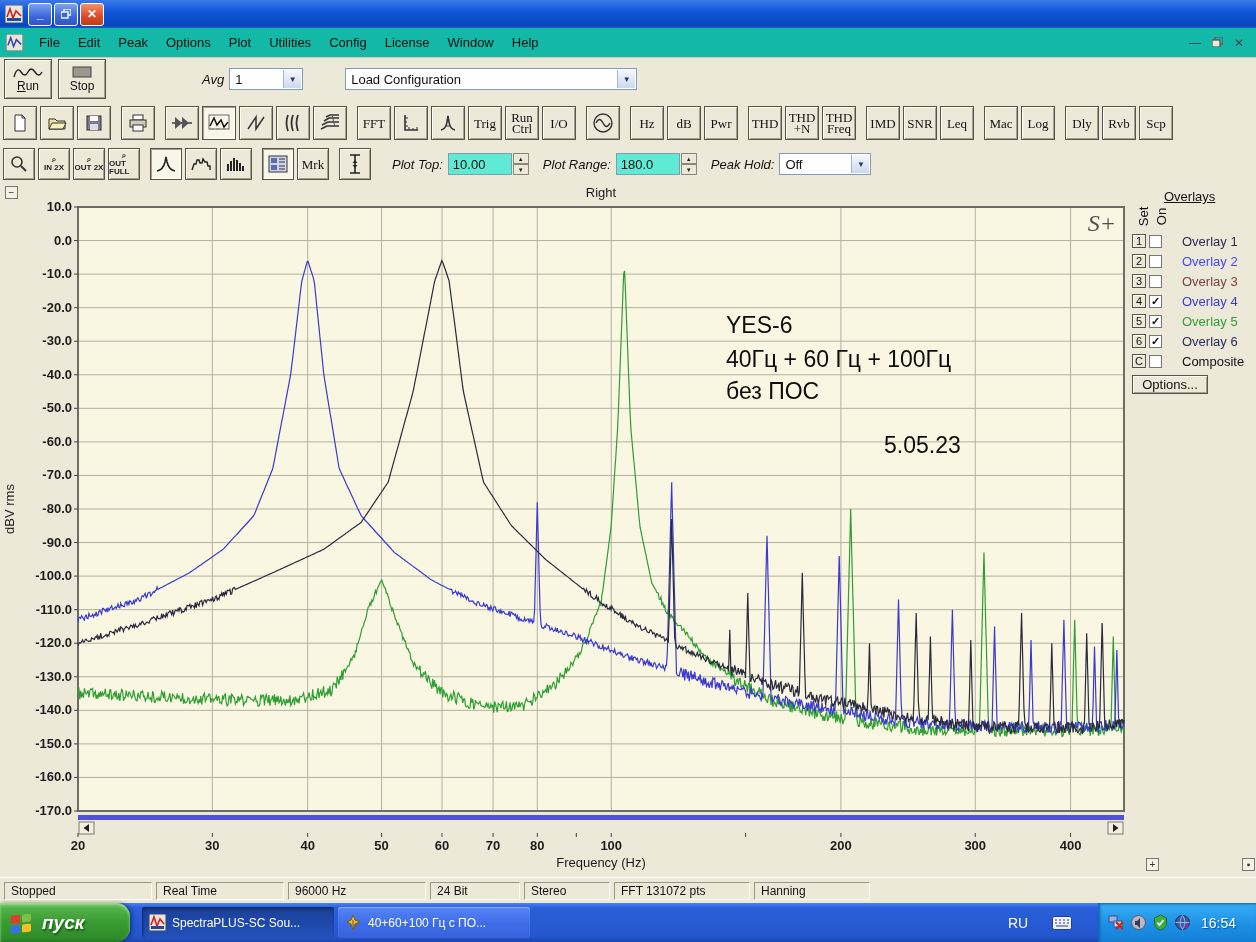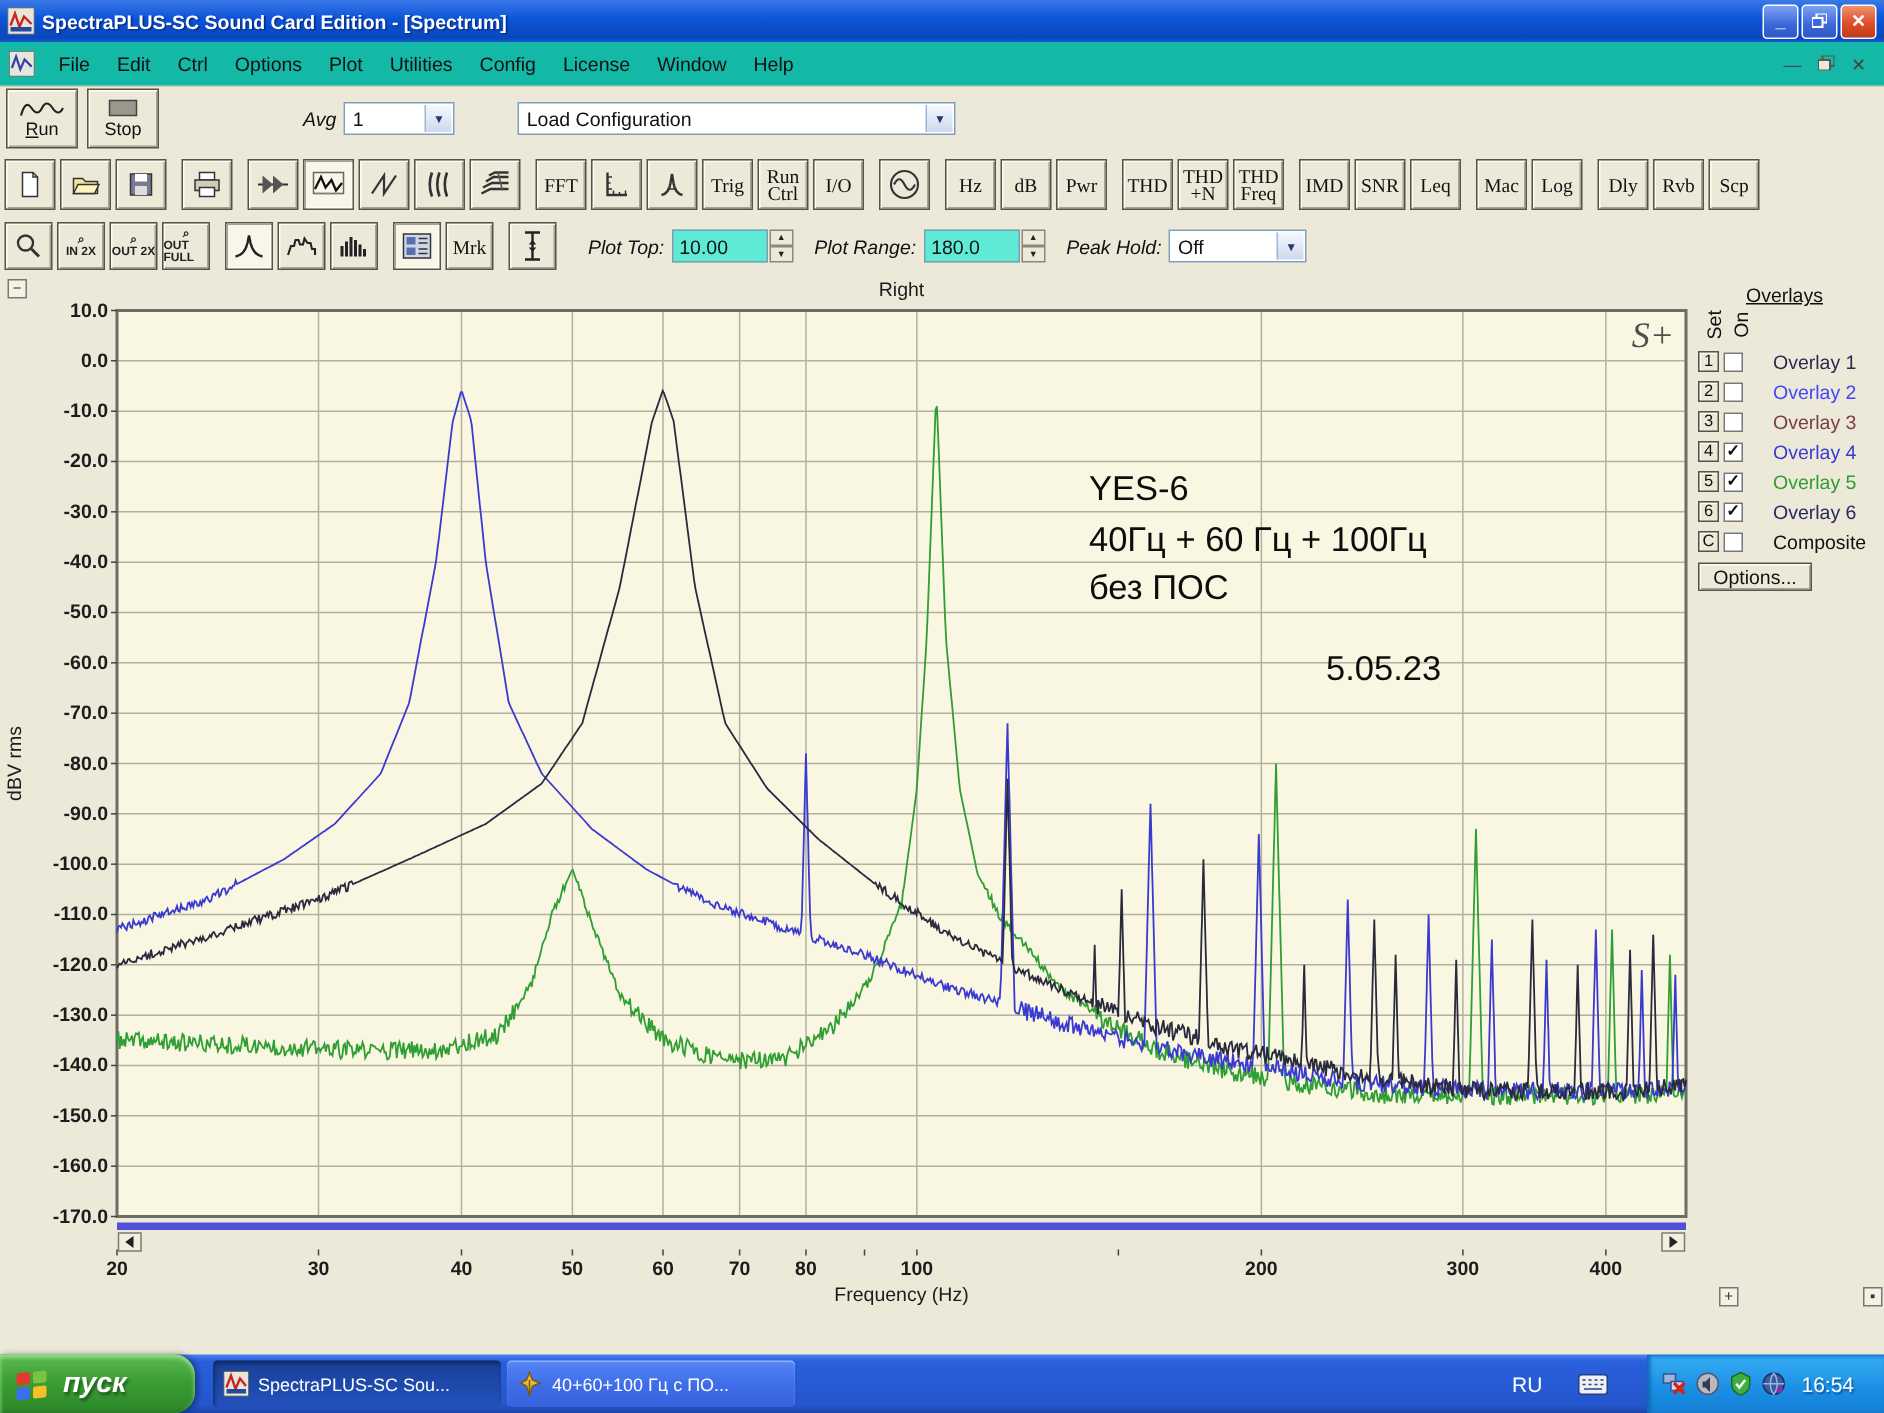--- a/index.html
+++ b/index.html
@@ -99,41 +99,40 @@
 <body>
 
 <div class="screen">
 
   <div class="titlebar">
     <svg class="titleicon" viewBox="0 0 18 18">
         <rect x="0" y="0" width="18" height="18" fill="#e8e6da" stroke="#555"></rect>
         <polyline points="2,12 5,4 8,13 11,6 16,11" fill="none" stroke="#c22" stroke-width="1.6"></polyline>
         <rect x="2" y="13" width="14" height="3" fill="#234a9e"></rect>
       </svg>
-    <div class="titletext">SpectraPLUS-SC Sound Card Edition - [Spectrum]</div>
     <div class="winbtns">
       <div class="wbtn">_</div>
       <div class="wbtn">
         <svg width="10" height="10" viewBox="0 0 10 10">
             <rect x="3" y="0" width="7" height="6" fill="none" stroke="#fff" stroke-width="1.4"></rect>
             <rect x="0" y="3" width="7" height="6" fill="#3b67da" stroke="#fff" stroke-width="1.4"></rect>
           </svg>
       </div>
       <div class="wbtn close">✕</div>
     </div>
   </div>
 
   <div class="menubar">
     <svg class="menuicon" viewBox="0 0 18 18">
         <rect x="0" y="0" width="18" height="18" fill="#e8e6da" stroke="#555"></rect>
         <polyline points="2,12 5,4 8,13 11,6 16,11" fill="none" stroke="#3344aa" stroke-width="1.6"></polyline>
       </svg>
     <div class="menuitem">File</div>
     <div class="menuitem">Edit</div>
-    <div class="menuitem">Ctrl</div>
+    <div class="menuitem">Peak</div>
     <div class="menuitem">Options</div>
     <div class="menuitem">Plot</div>
     <div class="menuitem">Utilities</div>
     <div class="menuitem">Config</div>
     <div class="menuitem">License</div>
     <div class="menuitem">Window</div>
     <div class="menuitem">Help</div>
     <div class="mdibtns">
       <span>—</span>
       <span>
@@ -498,20 +497,29 @@
       </div>
       <div class="ovrow">
         <div class="ovnum">C</div>
         <div class="ovchk"></div>
         <div class="ovlbl" style="color: rgb(17, 17, 17);">Composite</div>
       </div>
     </div>
     <button class="btn3d ovoptions">Options...</button>
   </div>
 
+  <div class="statusbar">
+    <div class="sfield" style="width:148px;">Stopped</div>
+    <div class="sfield" style="width:128px;">Real Time</div>
+    <div class="sfield" style="width:138px;">96000 Hz</div>
+    <div class="sfield" style="width:90px;">24 Bit</div>
+    <div class="sfield" style="width:86px;">Stereo</div>
+    <div class="sfield" style="width:136px;">FFT 131072 pts</div>
+    <div class="sfield" style="width:116px;">Hanning</div>
+  </div>
 
   <div class="taskbar">
     <div class="startbtn">
       <svg width="26" height="26" viewBox="0 0 26 26" style="margin-left:8px;">
         <g transform="skewY(-6)">
             <rect x="3" y="6" width="9" height="8" rx="1.5" fill="#e23a2e"></rect>
             <rect x="14" y="6" width="9" height="8" rx="1.5" fill="#7bc143"></rect>
             <rect x="3" y="16" width="9" height="8" rx="1.5" fill="#3b6ff0"></rect>
             <rect x="14" y="16" width="9" height="8" rx="1.5" fill="#f7c028"></rect>
           </g>

